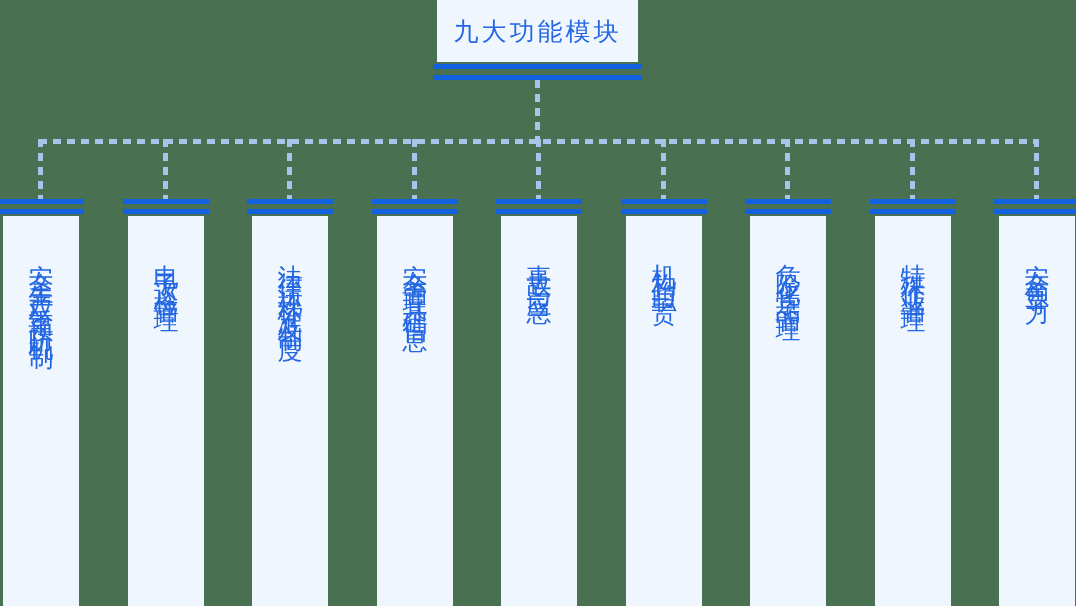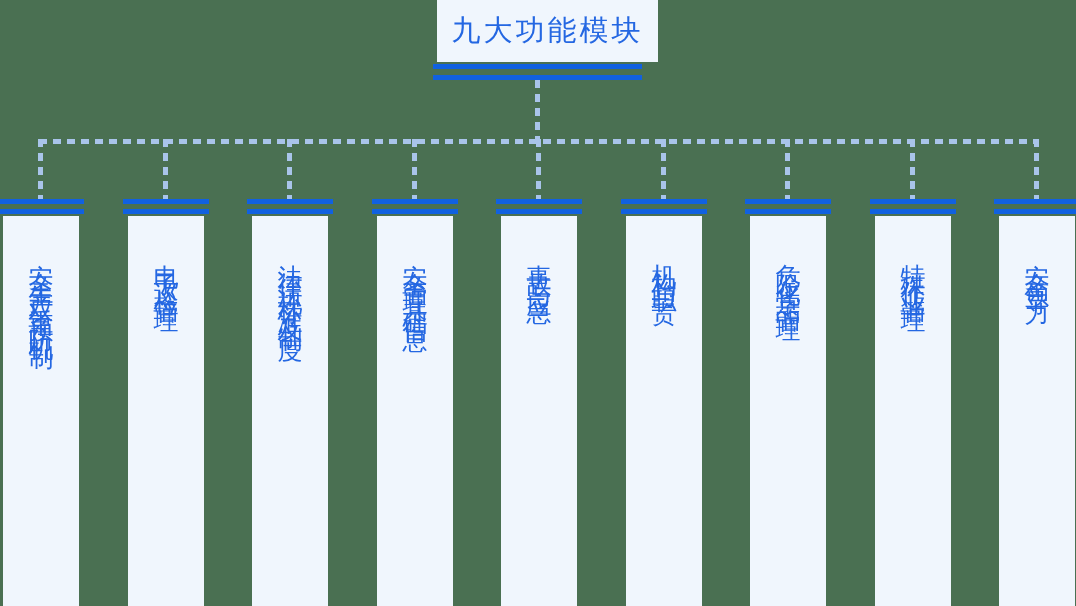--- a/index.html
+++ b/index.html
@@ -12,24 +12,24 @@
   html,body{margin:0;padding:0;}
   .stage{
     position:relative;
     width:1076px;height:606px;
     background:var(--bg-green);
     overflow:hidden;
     font-family:"Liberation Sans", sans-serif;
   }
   
   .title-box{
-    position:absolute;left:437px;top:0;width:221px;height:62px;
+    position:absolute;left:437px;top:0;width:201px;height:62px;
     background:var(--panel-bg);
     color:var(--text-blue);
-    font-size:29px;font-weight:500;letter-spacing:3px;
+    font-size:25px;font-weight:500;letter-spacing:3px;
     display:flex;align-items:center;justify-content:center;
   }
   .rule{position:absolute;height:5px;background:var(--line-blue);}
   .title-rule-1{left:433px;top:64px;width:209px;}
   .title-rule-2{left:433px;top:75px;width:209px;}
 
   
   .dash-v{
     position:absolute;width:5px;
     background:repeating-linear-gradient(180deg,var(--dash-blue) 0 8px,transparent 8px 14px);

